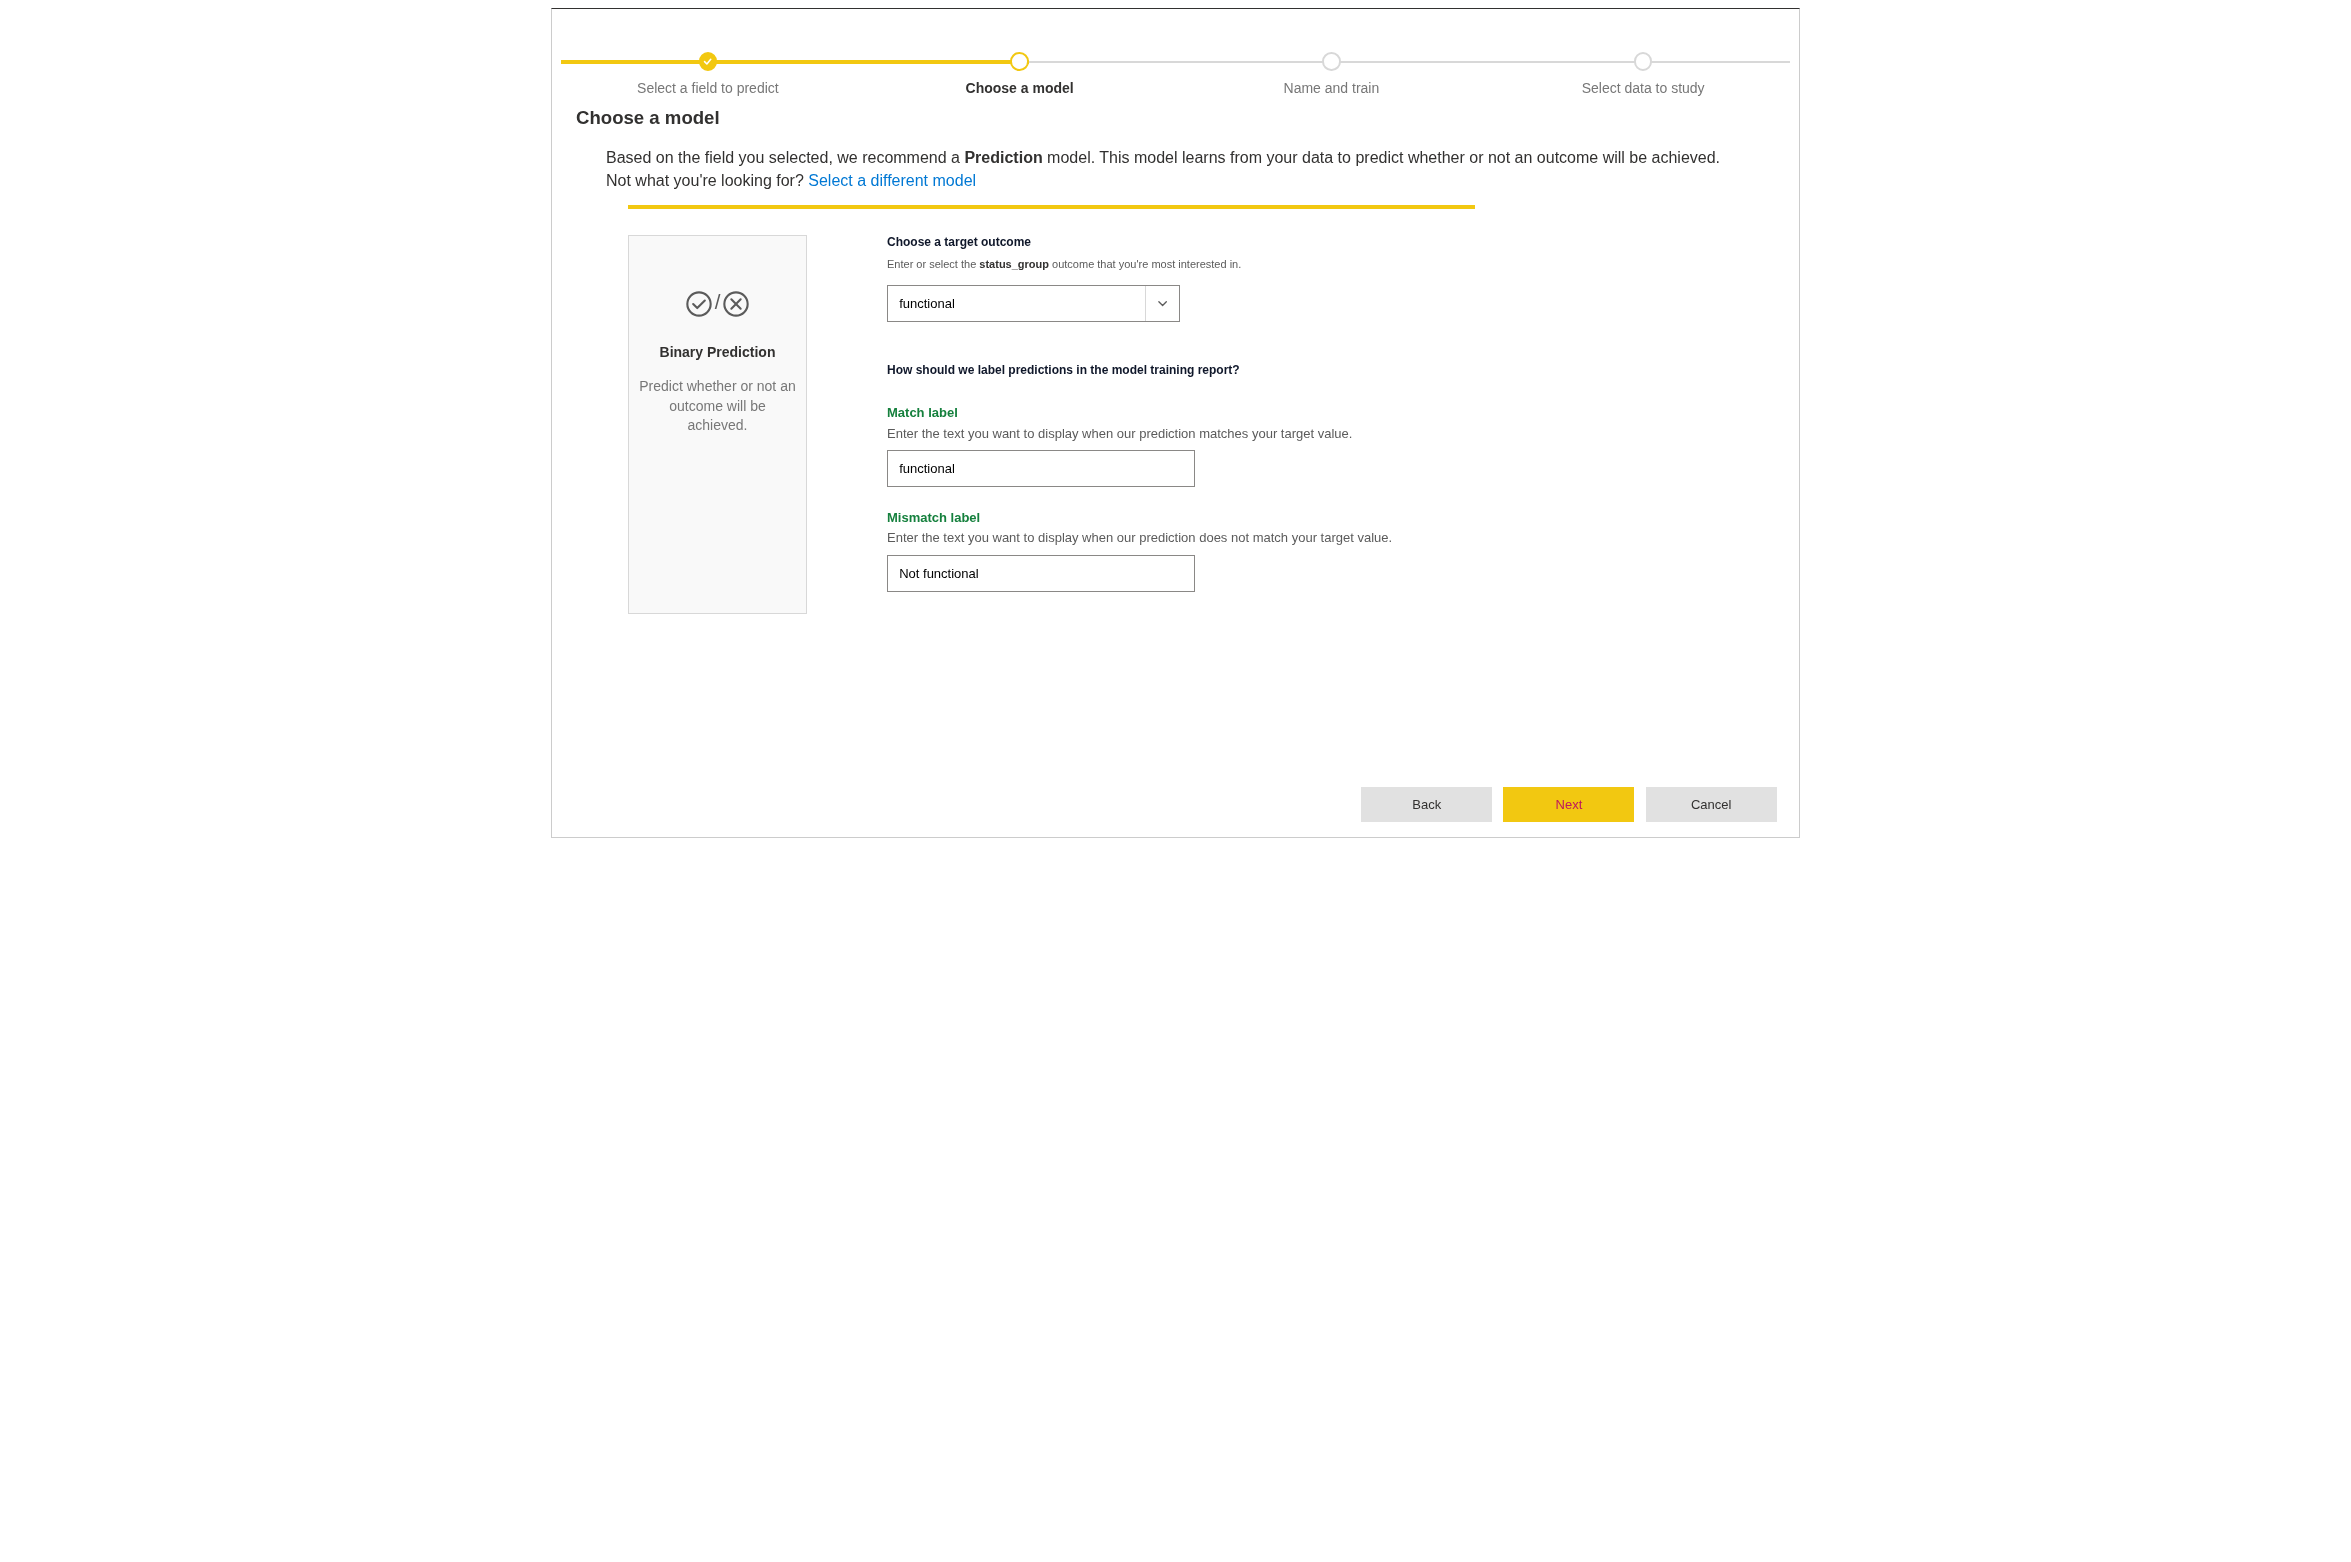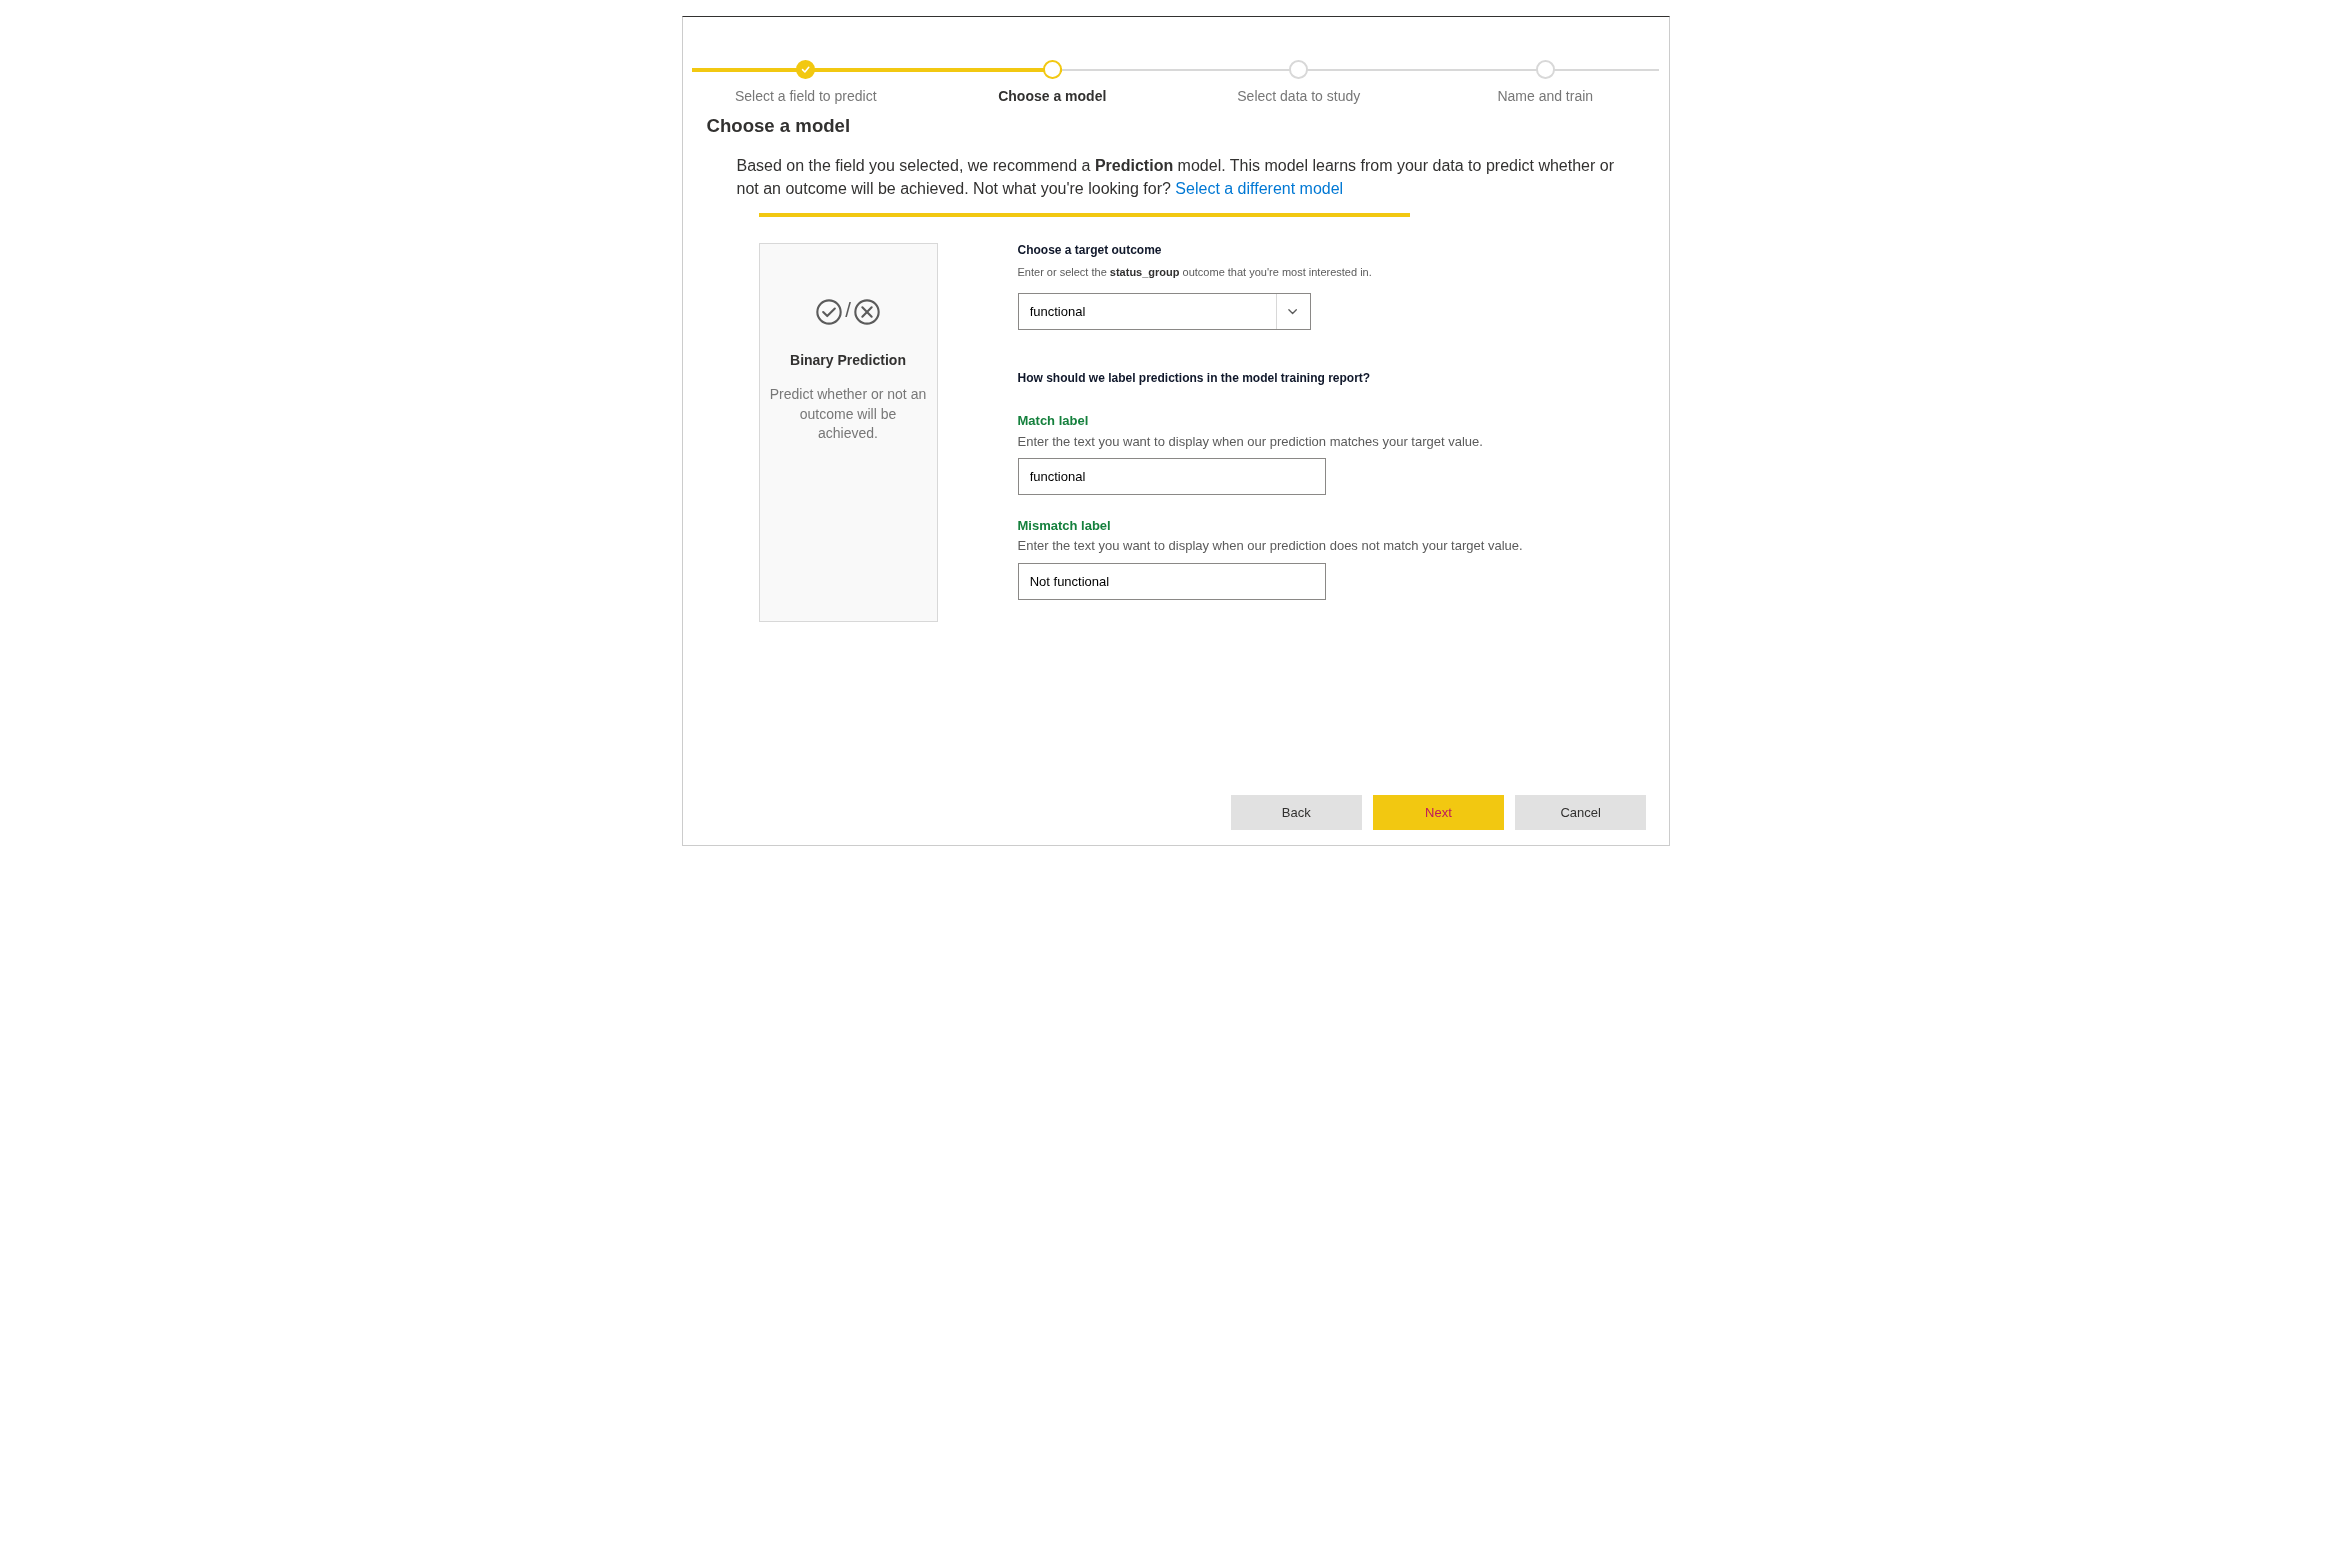--- a/index.html
+++ b/index.html
@@ -3,22 +3,22 @@
 <meta charset="utf-8">
 <style>
   * { box-sizing: border-box; margin: 0; padding: 0; }
   body {
     font-family: "Segoe UI", -apple-system, BlinkMacSystemFont, sans-serif;
     background: #fff;
     color: #323130;
     font-size: 13px;
   }
   .dialog {
-    width: 988px;
-    margin: 16px auto;
+    width: 1249px;
+    margin: 8px auto;
     border: 0.9px solid #ccc;
     border-top: 1.9px solid #323130;
     position: relative;
     min-height: 830px;
     padding-bottom: 65px;
   }
   .stepper {
     display: flex;
     align-items: flex-start;
     padding: 26px 0 0 0;
@@ -241,26 +241,26 @@
       <div class="step-label">Select a field to predict</div>
     </div>
 
     <div class="step">
       <div class="step-circle current"></div>
       <div class="step-label current">Choose a model</div>
     </div>
 
     <div class="step">
       <div class="step-circle"></div>
-      <div class="step-label">Select data to study</div>
+      <div class="step-label">Name and train</div>
     </div>
 
     <div class="step">
       <div class="step-circle"></div>
-      <div class="step-label">Name and train</div>
+      <div class="step-label">Select data to study</div>
     </div>
   </div>
 
   <div class="content">
     <h1 class="page-title">Choose a model</h1>
 
     <p class="intro">
       <span>Based on the field you selected, we recommend a </span><strong>Prediction</strong><span> model. This model learns from your data to predict whether or not an outcome will be achieved. Not what you're looking for? </span><a href="#">Select a different model</a>
     </p>
 

